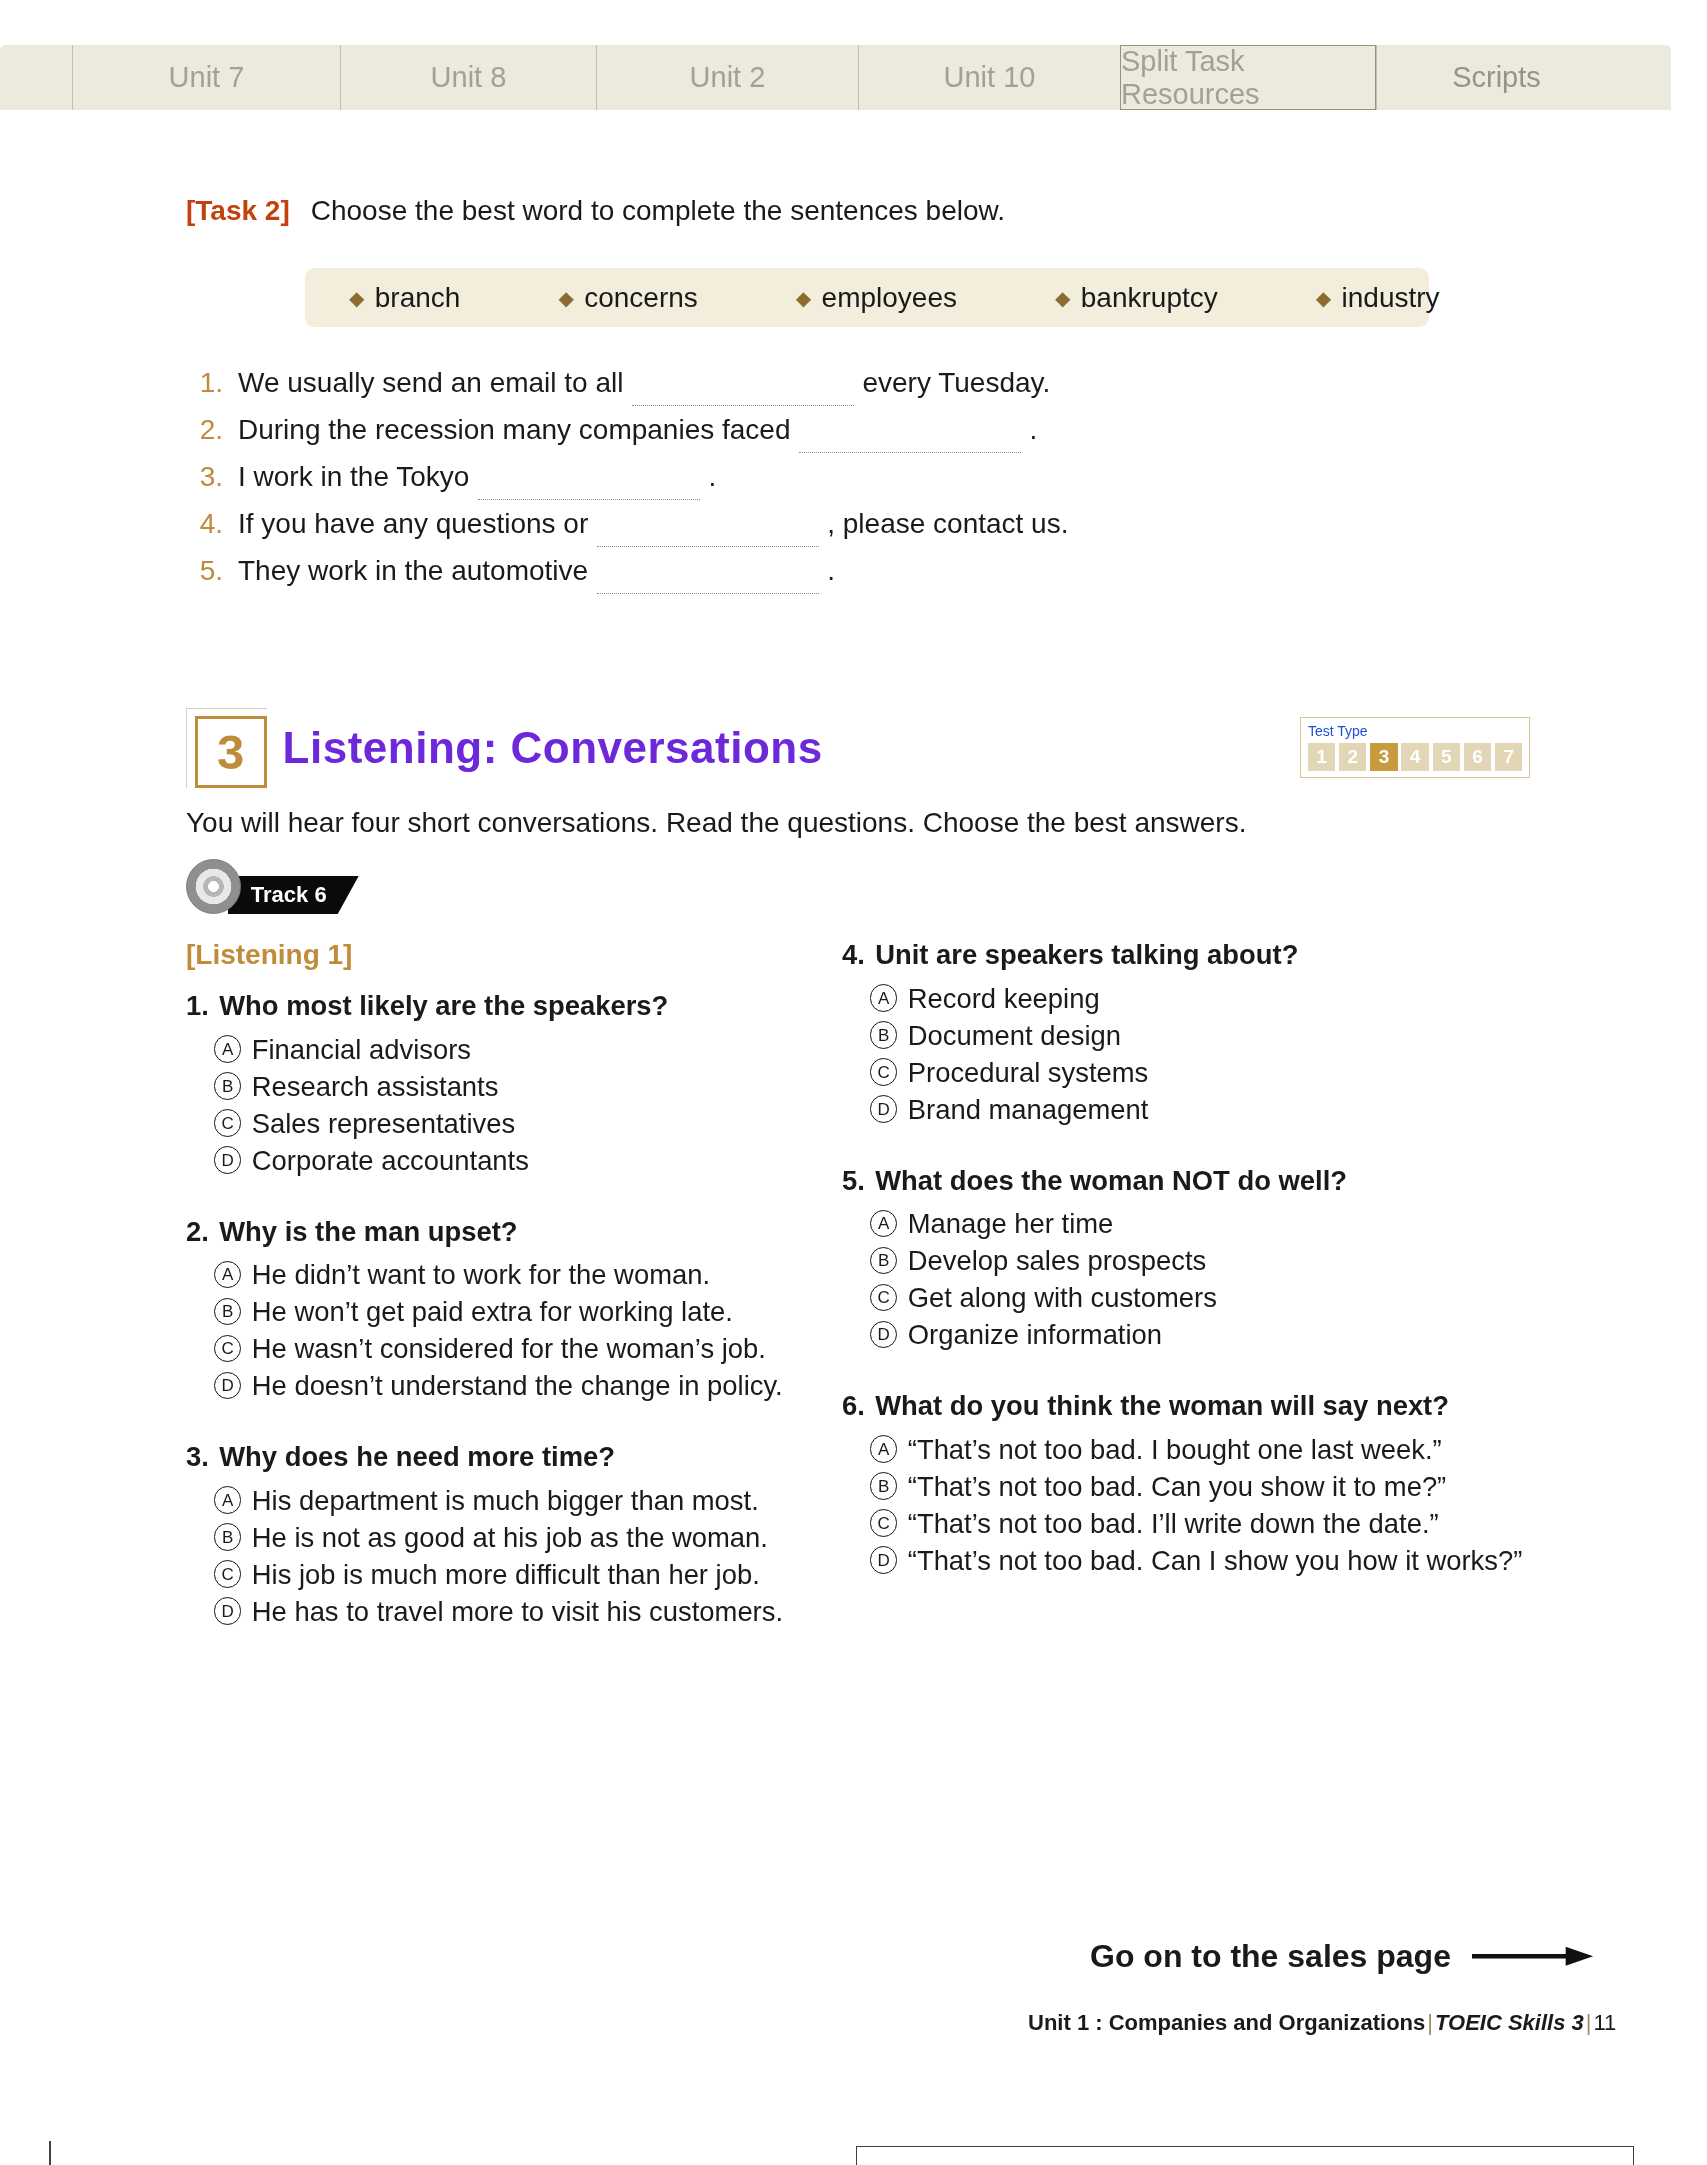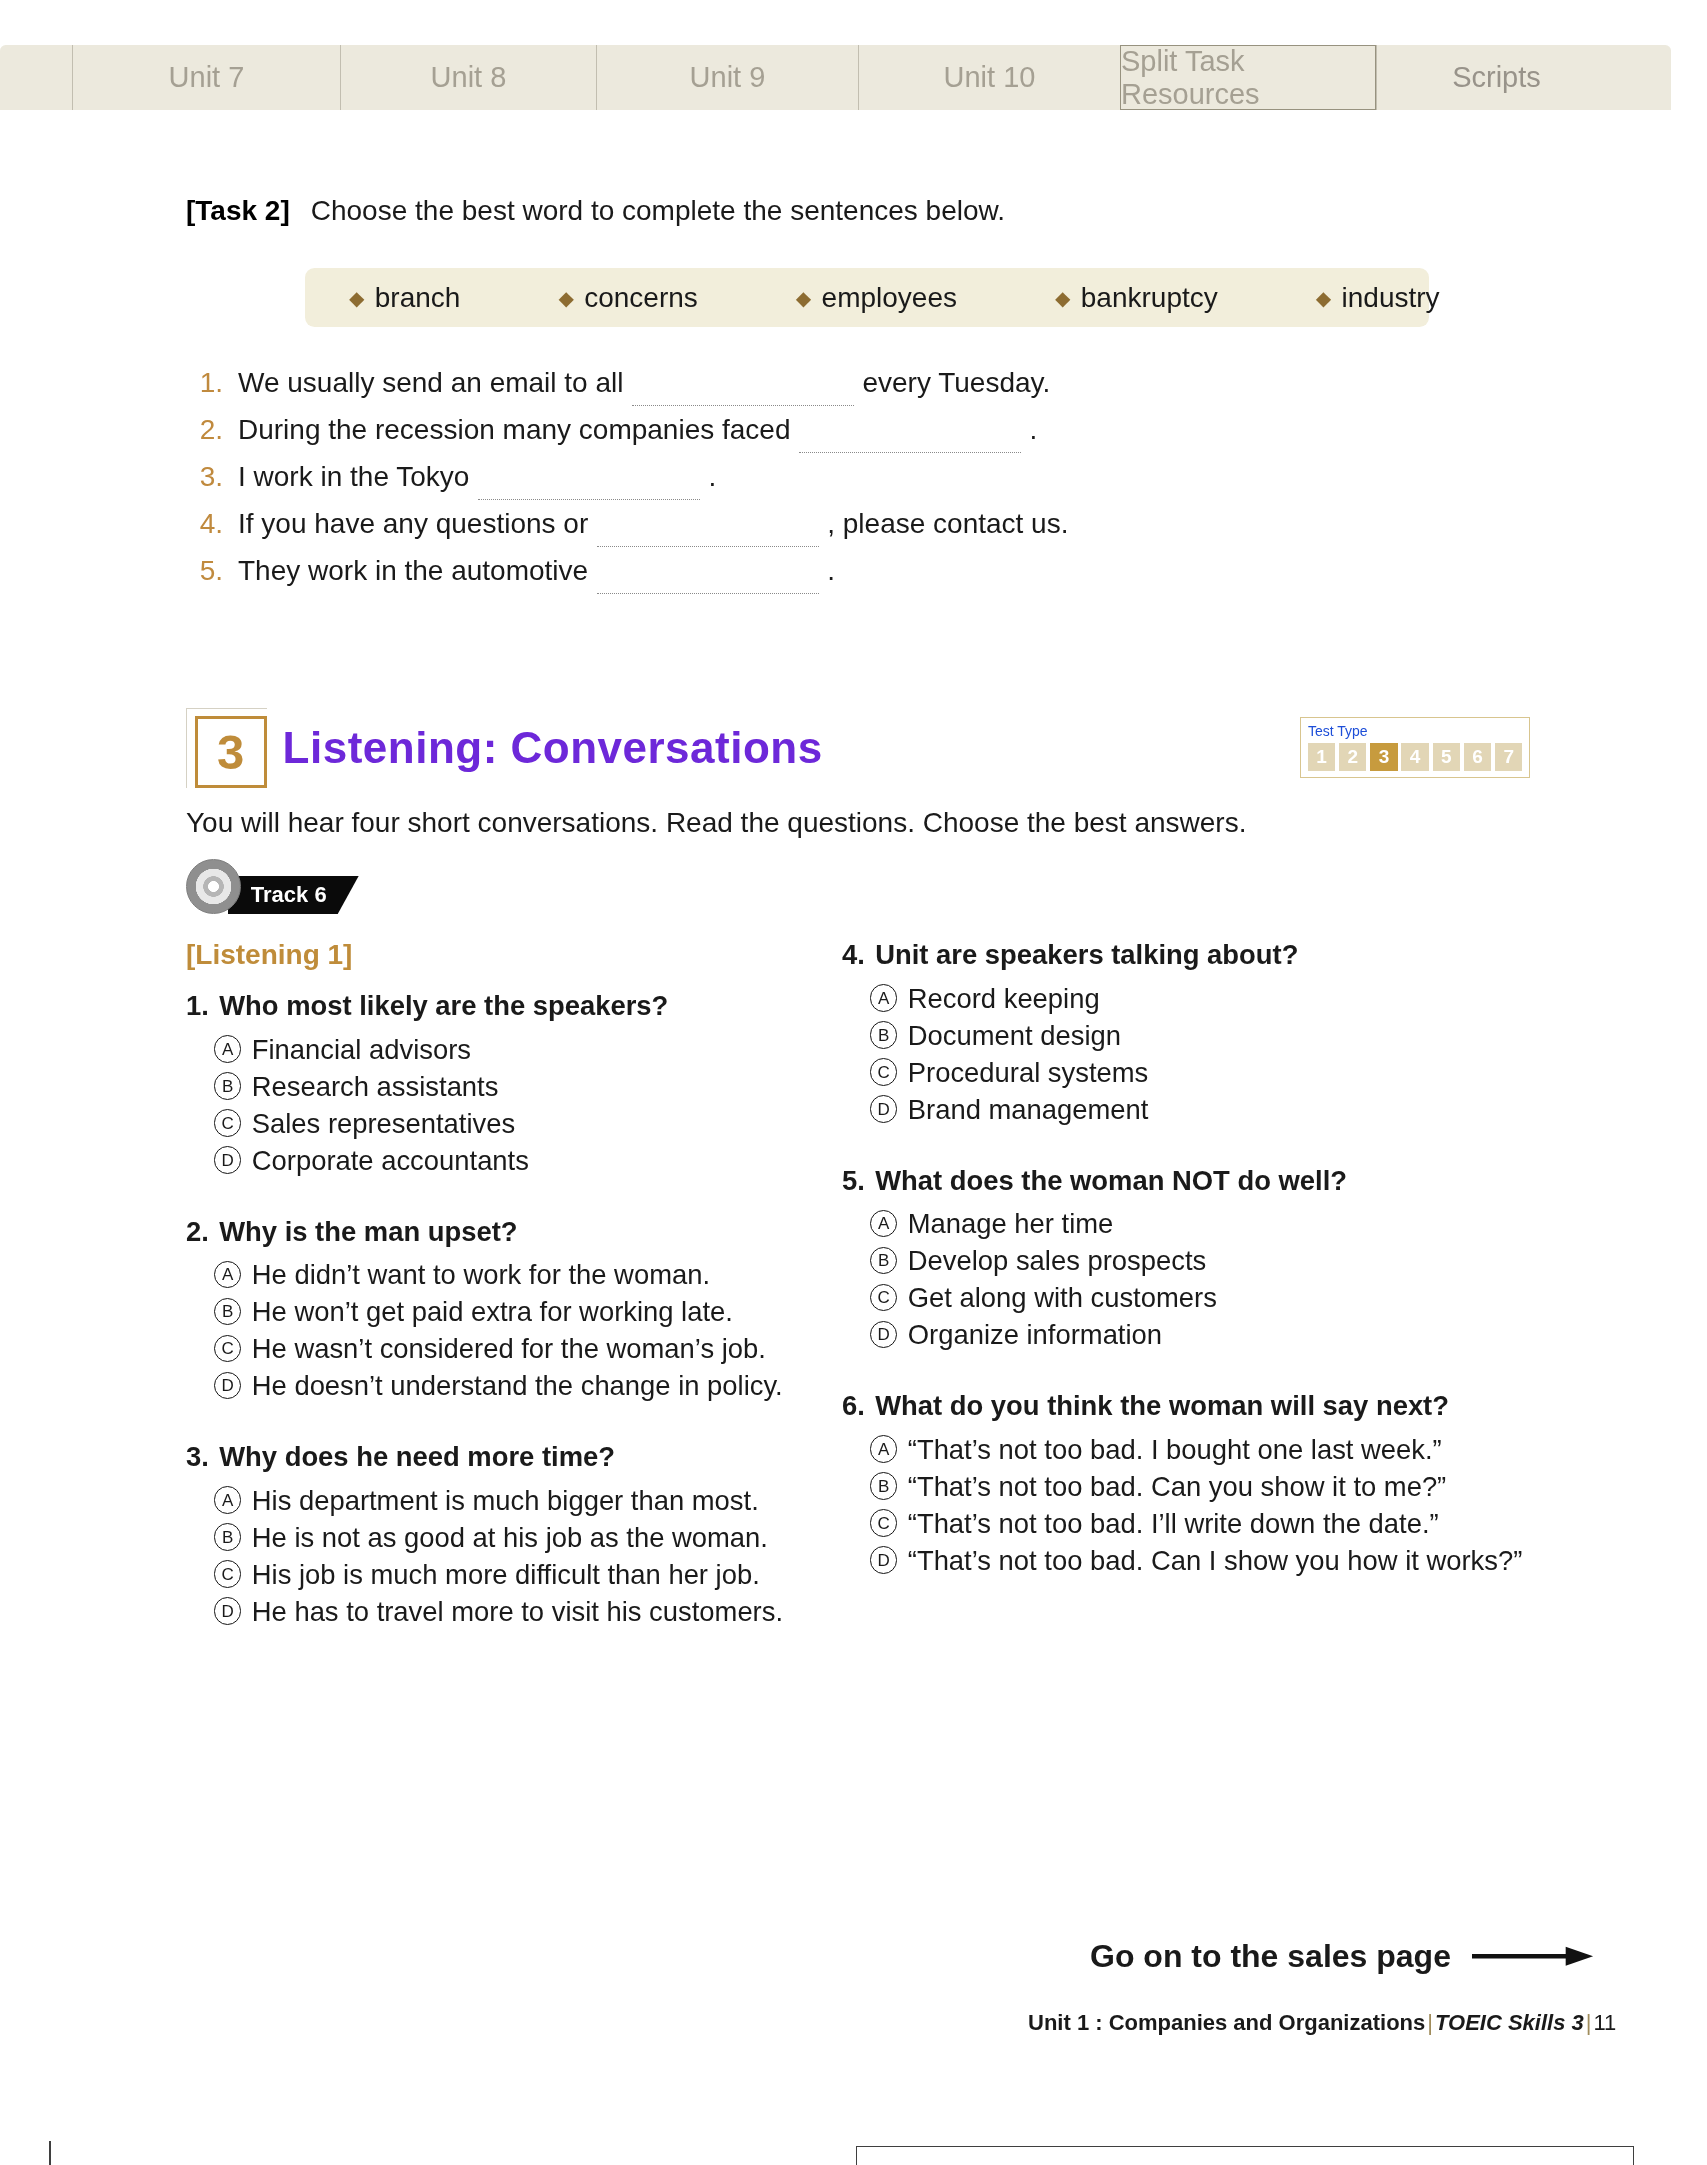--- a/index.html
+++ b/index.html
@@ -12,21 +12,21 @@
   .tabbar { position:absolute; top:45px; left:0; width:1671px; height:65px;
             background:#ece9dd; display:flex; align-items:stretch; border-radius:5.7px 5.7px 0 0; }
   .tab-spacer { width:72px; }
   .tab { display:flex; align-items:center; justify-content:center;
          color:#a5a093; font-size:29px; border-left:1.9px solid #c2beb0; cursor:pointer; }
   .tab.boxed { border:1.9px solid #97927f; }
   .tab.last { color:#98938a; }
 
   
   .task2-line { position:absolute; top:195px; left:186px; font-size:28px; }
-  .task-label { color:#000000; font-weight:bold; margin-right:21px; }
+  .task-label { color:#c2410c; font-weight:bold; margin-right:21px; }
 
   .word-bank { position:absolute; top:268px; left:305px; width:1124px; height:59px;
                background:#f2eedb; border-radius:9.5px; display:flex; align-items:center;
                padding-left:44px; gap:98px; }
   .wb-item { display:flex; align-items:center; gap:10.4px; font-size:28px; }
   .diamond { color:#8d6c31; font-size:20px; line-height:1; }
 
   .sentences { position:absolute; top:359px; left:189px; }
   .sentence { line-height:47px; font-size:28px; white-space:nowrap; }
   .s-num { display:inline-block; width:34px; text-align:right; margin-right:15px; color:#c08a3e; }
@@ -89,21 +89,21 @@
 
   <nav class="tabbar">
     <div class="tab-spacer"></div>
     <div class="tab" style="width:268px">
       <span>Unit 7</span>
     </div>
     <div class="tab" style="width:256px">
       <span>Unit 8</span>
     </div>
     <div class="tab" style="width:262px">
-      <span>Unit 9</span>
+      <span>Unit 2</span>
     </div>
     <div class="tab" style="width:262px">
       <span>Unit 10</span>
     </div>
     <div class="tab boxed" style="width:256px">
       <span>Split Task Resources</span>
     </div>
     <div class="tab last" style="width:240px">
       <span>Scripts</span>
     </div>

